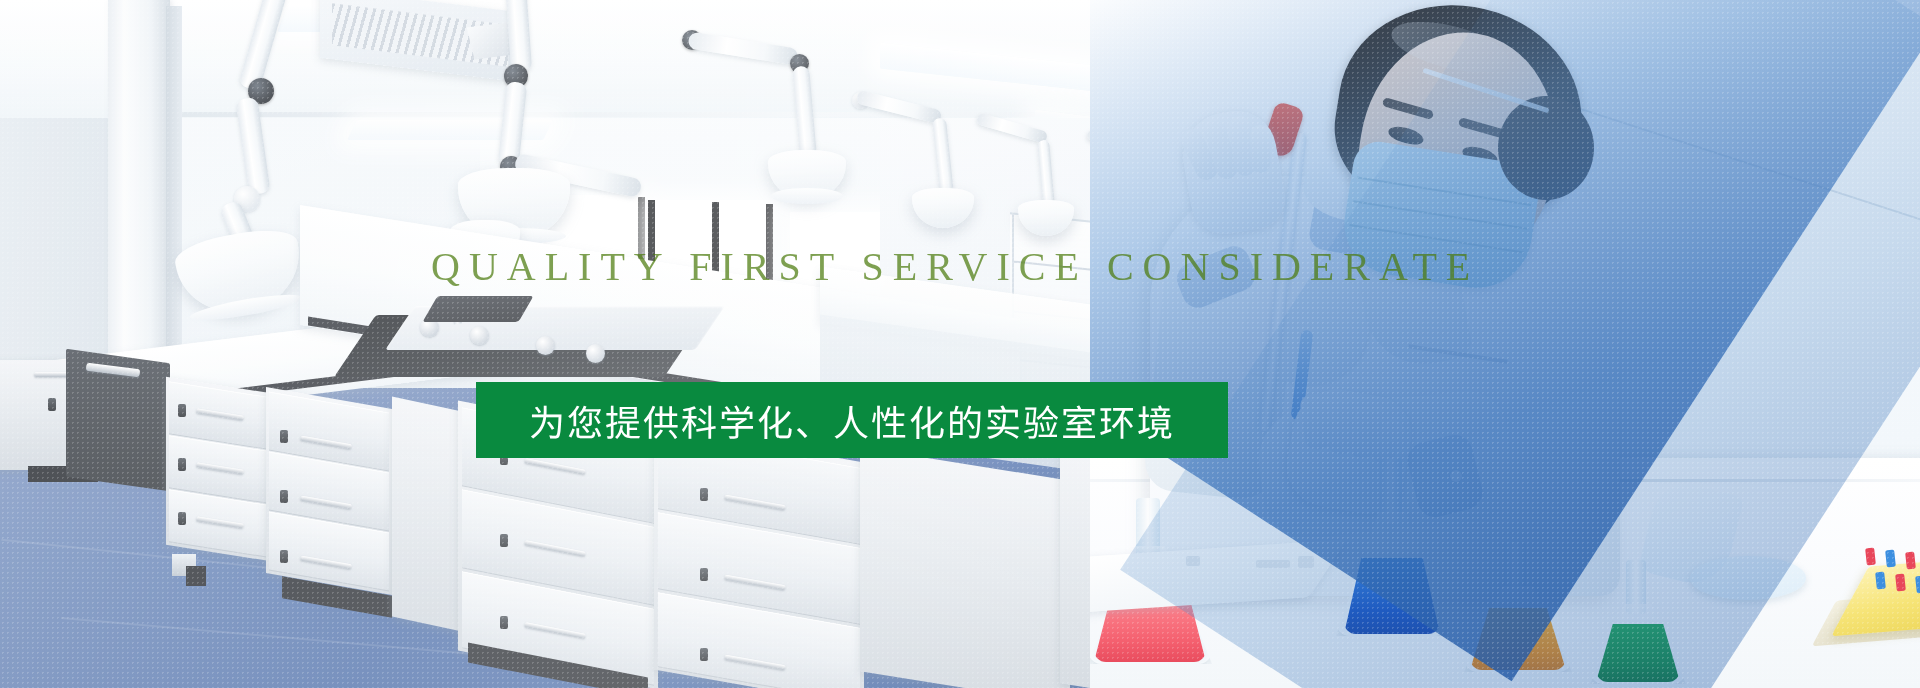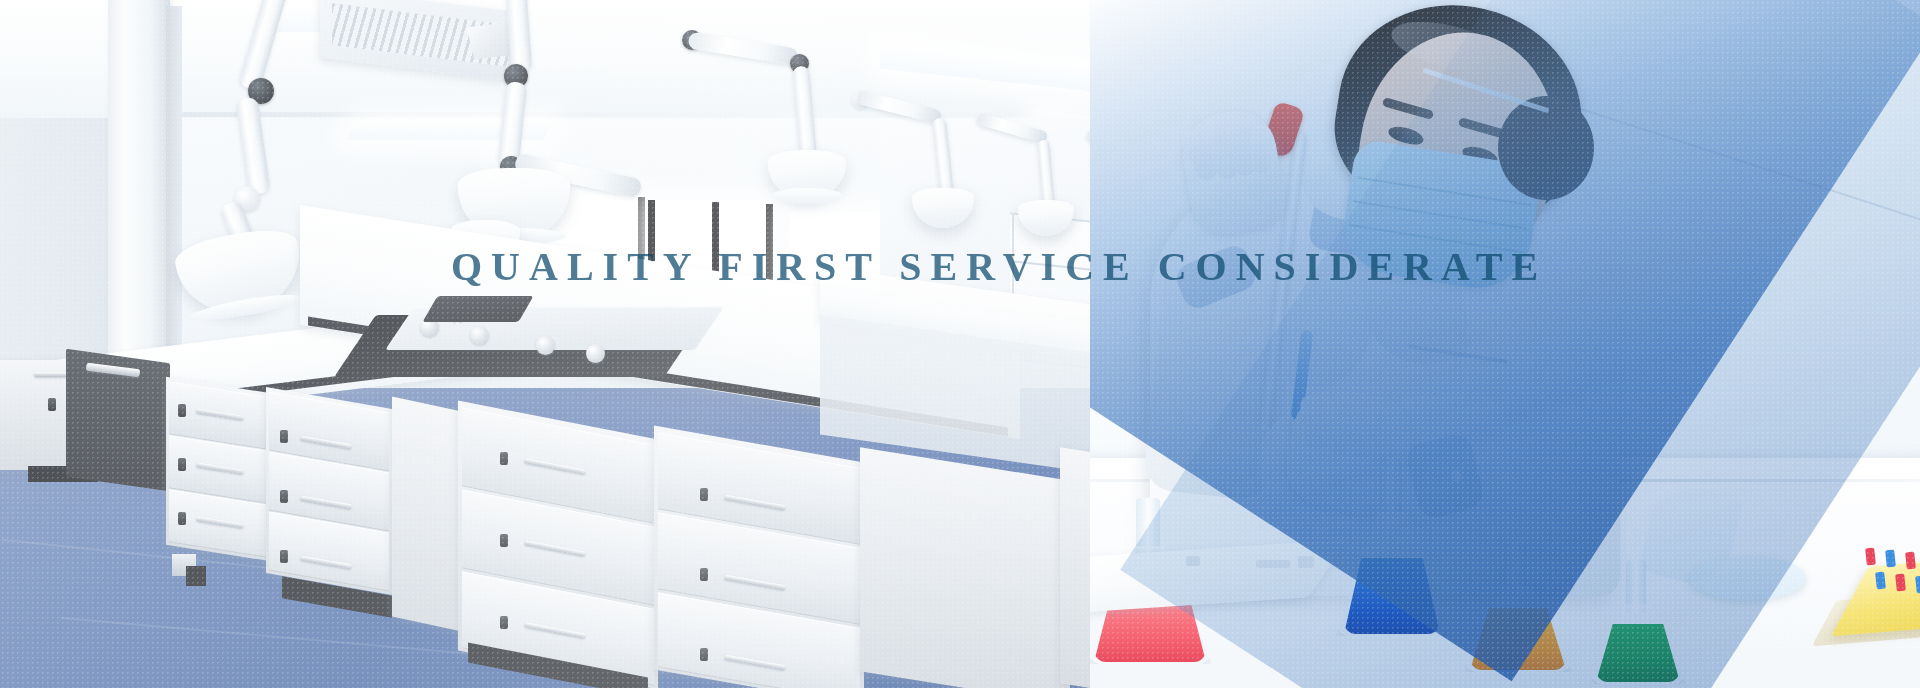--- a/index.html
+++ b/index.html
@@ -499,28 +499,28 @@
     background-size:5px 5px;
     opacity:.40;
     pointer-events:none;
   }
 
   
   .copy{position:absolute;left:0;top:0;width:1920px;height:688px;pointer-events:none;}
   .copy > *{pointer-events:auto;}
 
   .eyebrow-en{
-    position:absolute;left:451px;top:243px;
+    position:absolute;left:431px;top:243px;
     font-family:"Liberation Serif","DejaVu Serif",serif;
     font-size:40px;
     letter-spacing:9px;
-    color:#0c4a6e;
+    color:#4d7c0f;
     opacity:.72;
     white-space:nowrap;
-    font-weight:700;
+    font-weight:400;
   }
   .headline{
     position:absolute;left:730px;top:285px;
     font-family:"DejaVu Sans","Liberation Sans",sans-serif;
     font-size:72px;
     font-weight:bold;
     color:#2255c4;
     letter-spacing:3px;
     white-space:nowrap;
     line-height:1;
@@ -833,15 +833,18 @@
 
     <div class="blue-wedge"></div>
     <div class="blue-wedge-2"></div>
     <div class="dotgrid"></div>
   </div>
 
   <div class="copy">
     <div class="eyebrow-en">QUALITY FIRST SERVICE CONSIDERATE</div>
 
 
+    <div class="subbar">
+      <span class="subbar-text">为您提供科学化、人性化的实验室环境</span>
+    </div>
   </div>
 
 </div>
 
 </body></html>

